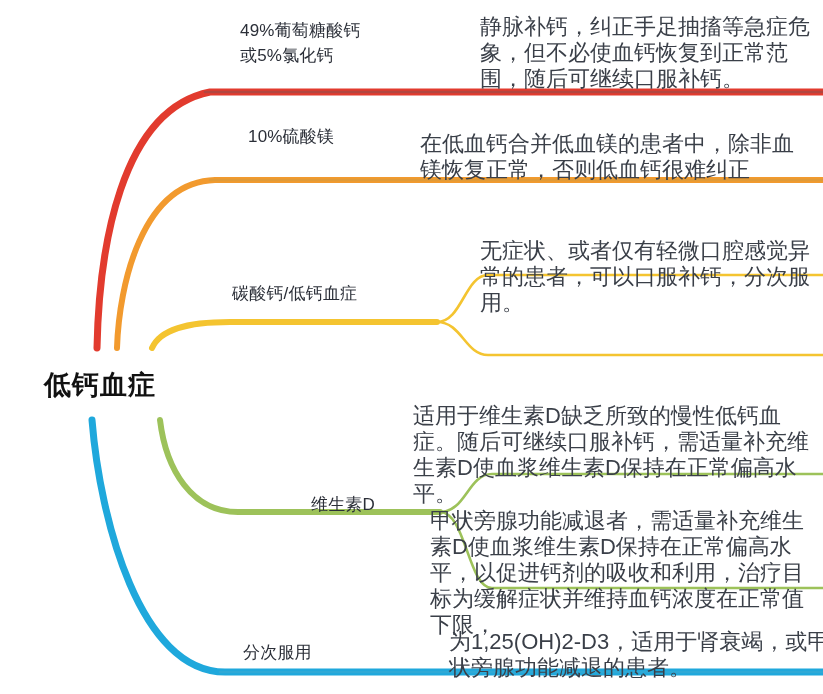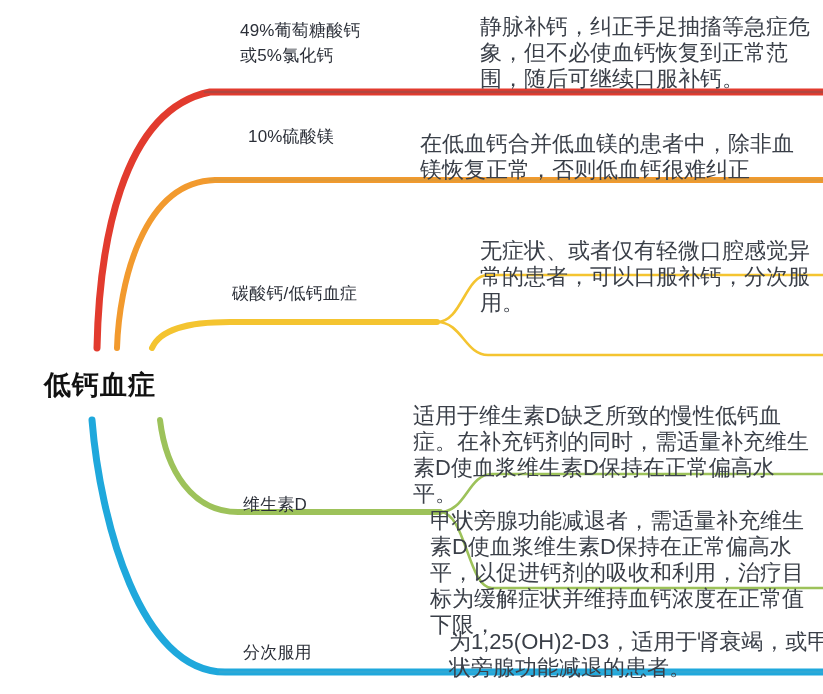--- a/index.html
+++ b/index.html
@@ -48,21 +48,21 @@
     position: absolute;
     color: #3a3f48;
     font-size: 22px;
     line-height: 26px;
     white-space: pre-line;
   }
   
   .lbl-b1 { left: 240px; top: 18px;  width: 200px; }
   .lbl-b2 { left: 248px; top: 124px; width: 200px; }
   .lbl-b3 { left: 232px; top: 281px; width: 220px; }
-  .lbl-b4 { left: 243px; top: 492px; width: 200px; }
+  .lbl-b4 { left: 243px; top: 492px; width: 200px; text-align: center; }
   .lbl-b5 { left: 243px; top: 640px; width: 200px; }
   
   .det-b1 { left: 480px; top: 14px;  width: 332px; }
   .det-b2 { left: 420px; top: 131px; width: 390px; }
   .det-b3a { left: 480px; top: 238px; width: 335px; }
   .det-b3b { left: 480px; top: 288px; width: 335px; }
   .det-b4a { left: 413px; top: 403px; width: 400px; }
   .det-b4b { left: 430px; top: 508px; width: 385px; }
   .det-b5 { left: 413px; top: 629px; width: 390px; margin-left: 36px; }
 </style>
@@ -96,17 +96,17 @@
   <div class="node-label lbl-b1">49%葡萄糖酸钙
 或5%氯化钙</div>
   <div class="node-label lbl-b2">10%硫酸镁</div>
   <div class="node-label lbl-b3">碳酸钙/低钙血症</div>
   <div class="node-label lbl-b4">维生素D</div>
   <div class="node-label lbl-b5">分次服用</div>
 
   <div class="detail-text det-b1">静脉补钙，纠正手足抽搐等急症危象，但不必使血钙恢复到正常范围，随后可继续口服补钙。</div>
   <div class="detail-text det-b2">在低血钙合并低血镁的患者中，除非血镁恢复正常，否则低血钙很难纠正</div>
   <div class="detail-text det-b3a">无症状、或者仅有轻微口腔感觉异常的患者，可以口服补钙，分次服用。</div>
-  <div class="detail-text det-b4a">适用于维生素D缺乏所致的慢性低钙血症。在补充钙剂的同时，需适量补充维生素D使血浆维生素D保持在正常偏高水平。</div>
+  <div class="detail-text det-b4a">适用于维生素D缺乏所致的慢性低钙血症。随后可继续口服补钙，需适量补充维生素D使血浆维生素D保持在正常偏高水平。</div>
   <div class="detail-text det-b4b">甲状旁腺功能减退者，需适量补充维生素D使血浆维生素D保持在正常偏高水平，以促进钙剂的吸收和利用，治疗目标为缓解症状并维持血钙浓度在正常值下限，</div>
   <div class="detail-text det-b5">为1,25(OH)2-D3，适用于肾衰竭，或甲状旁腺功能减退的患者。</div>
 
 </div>
 
 </body></html>

